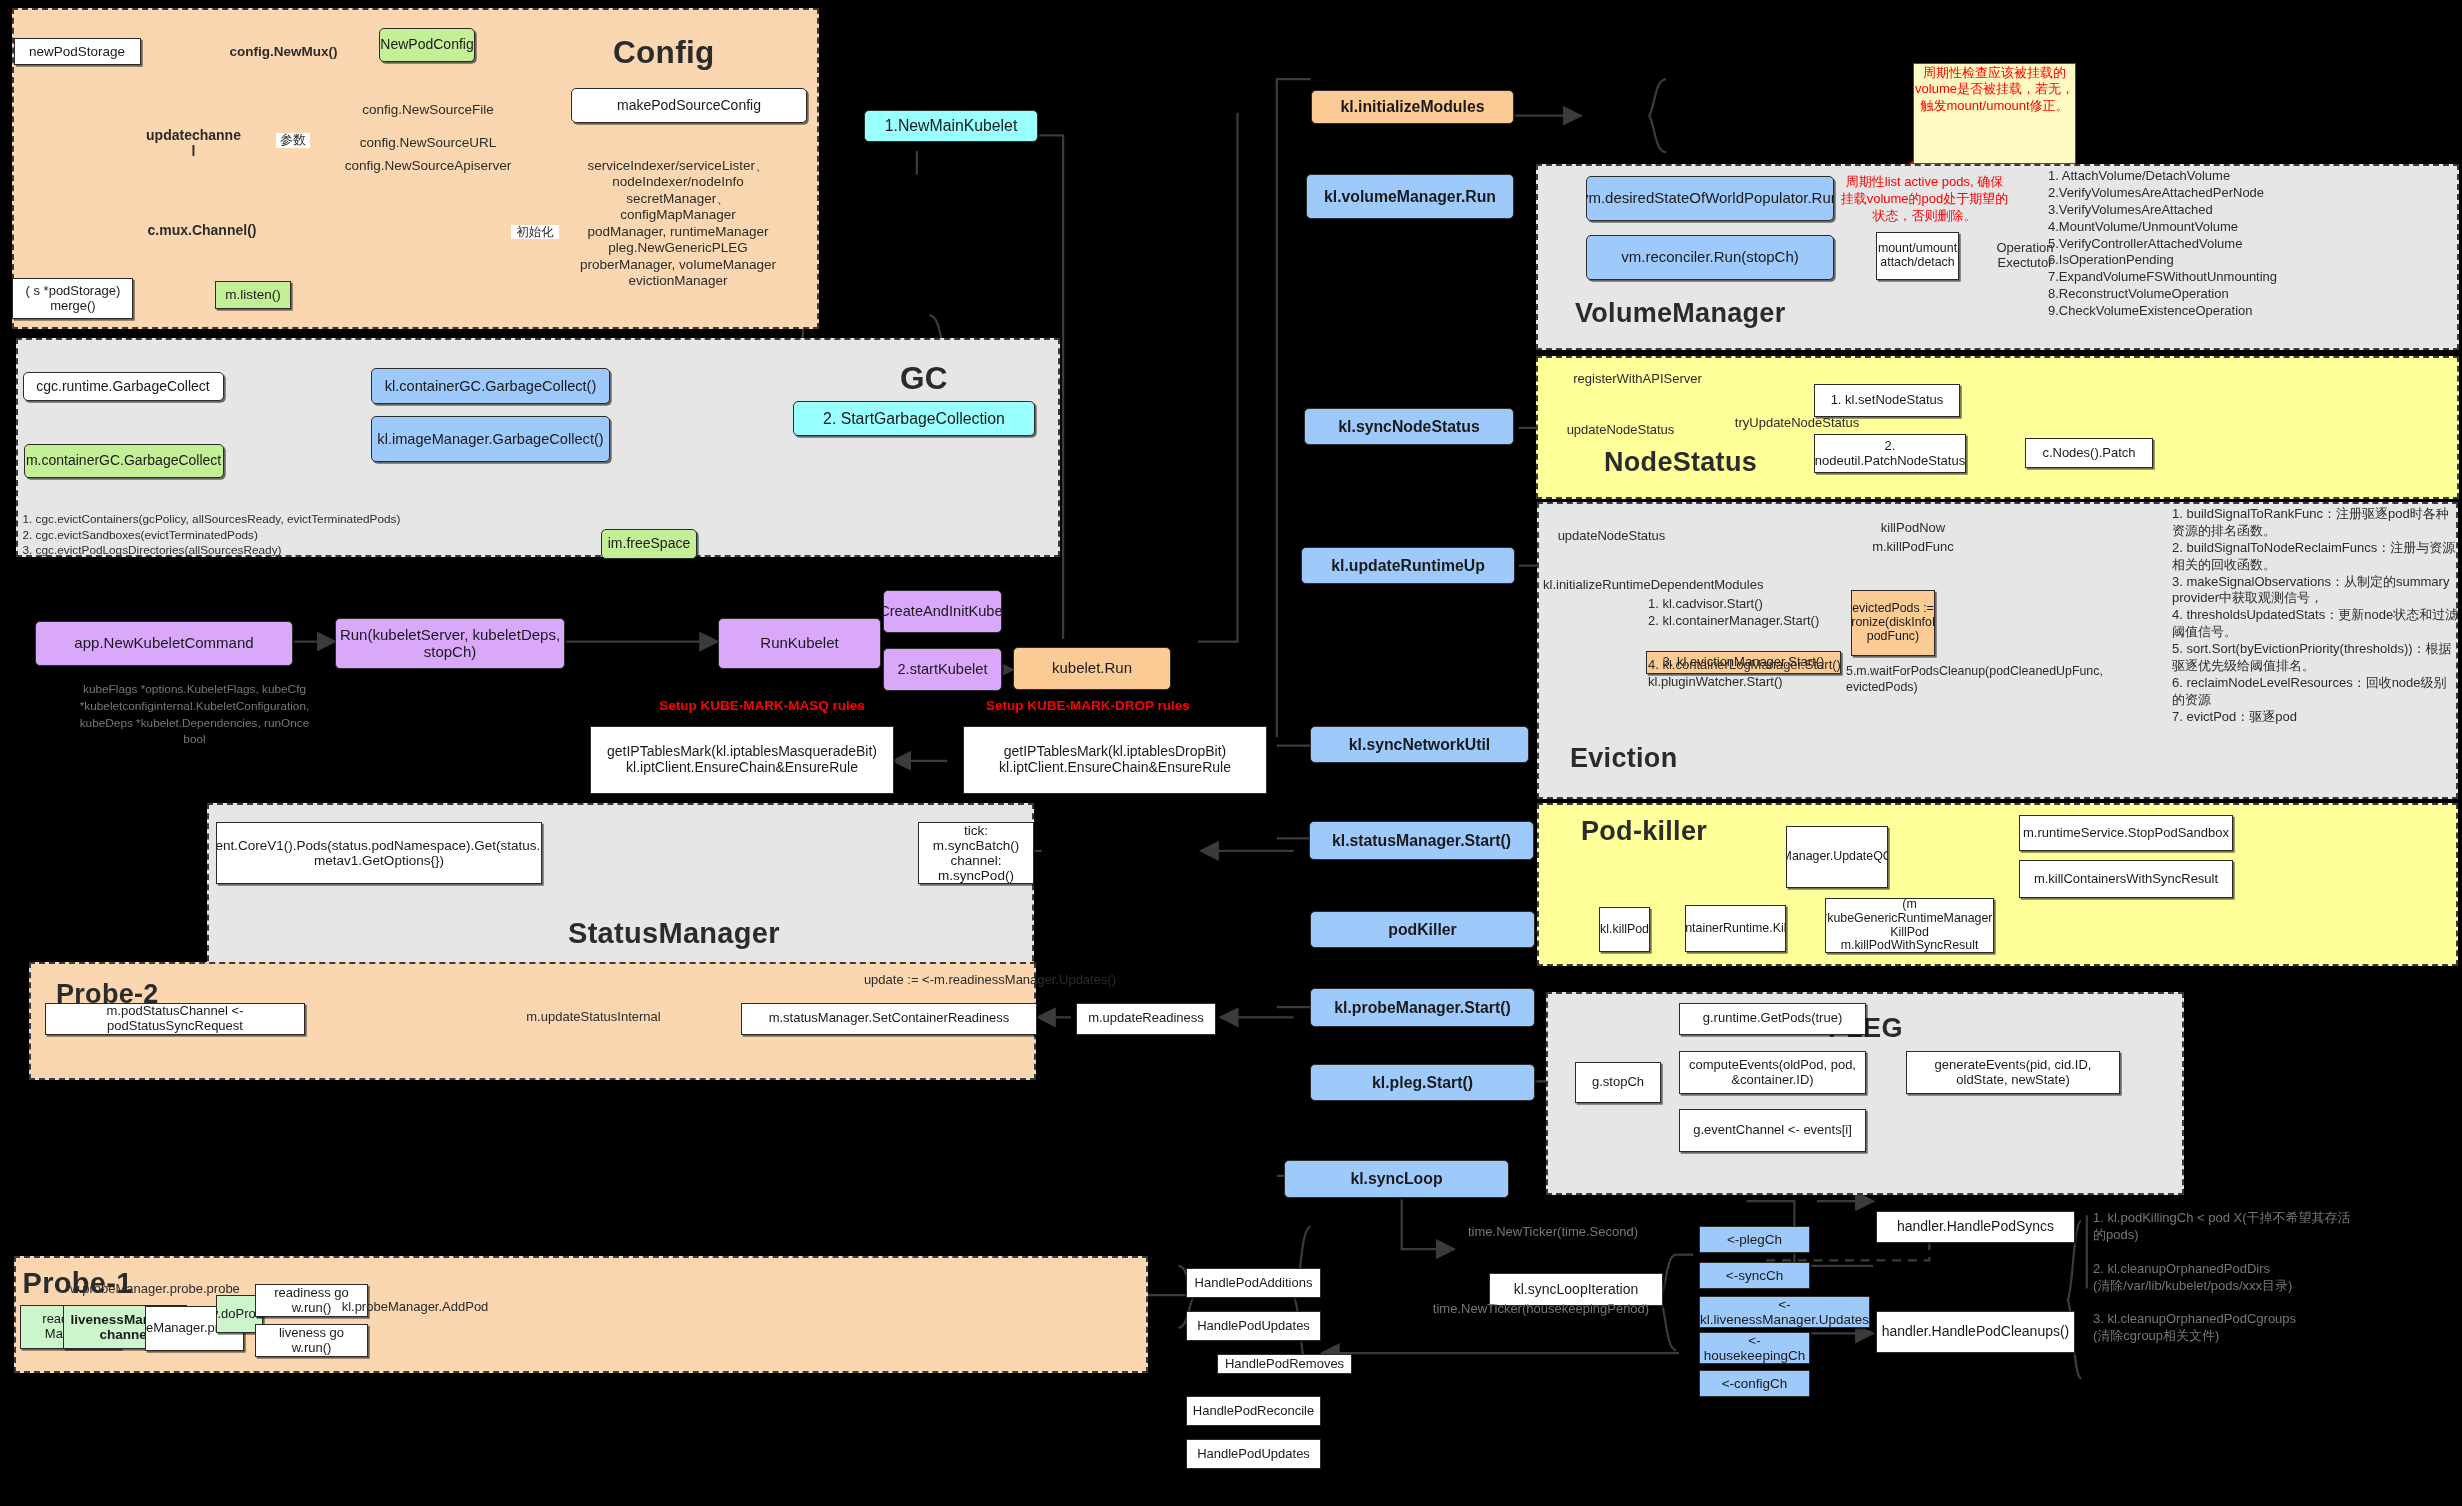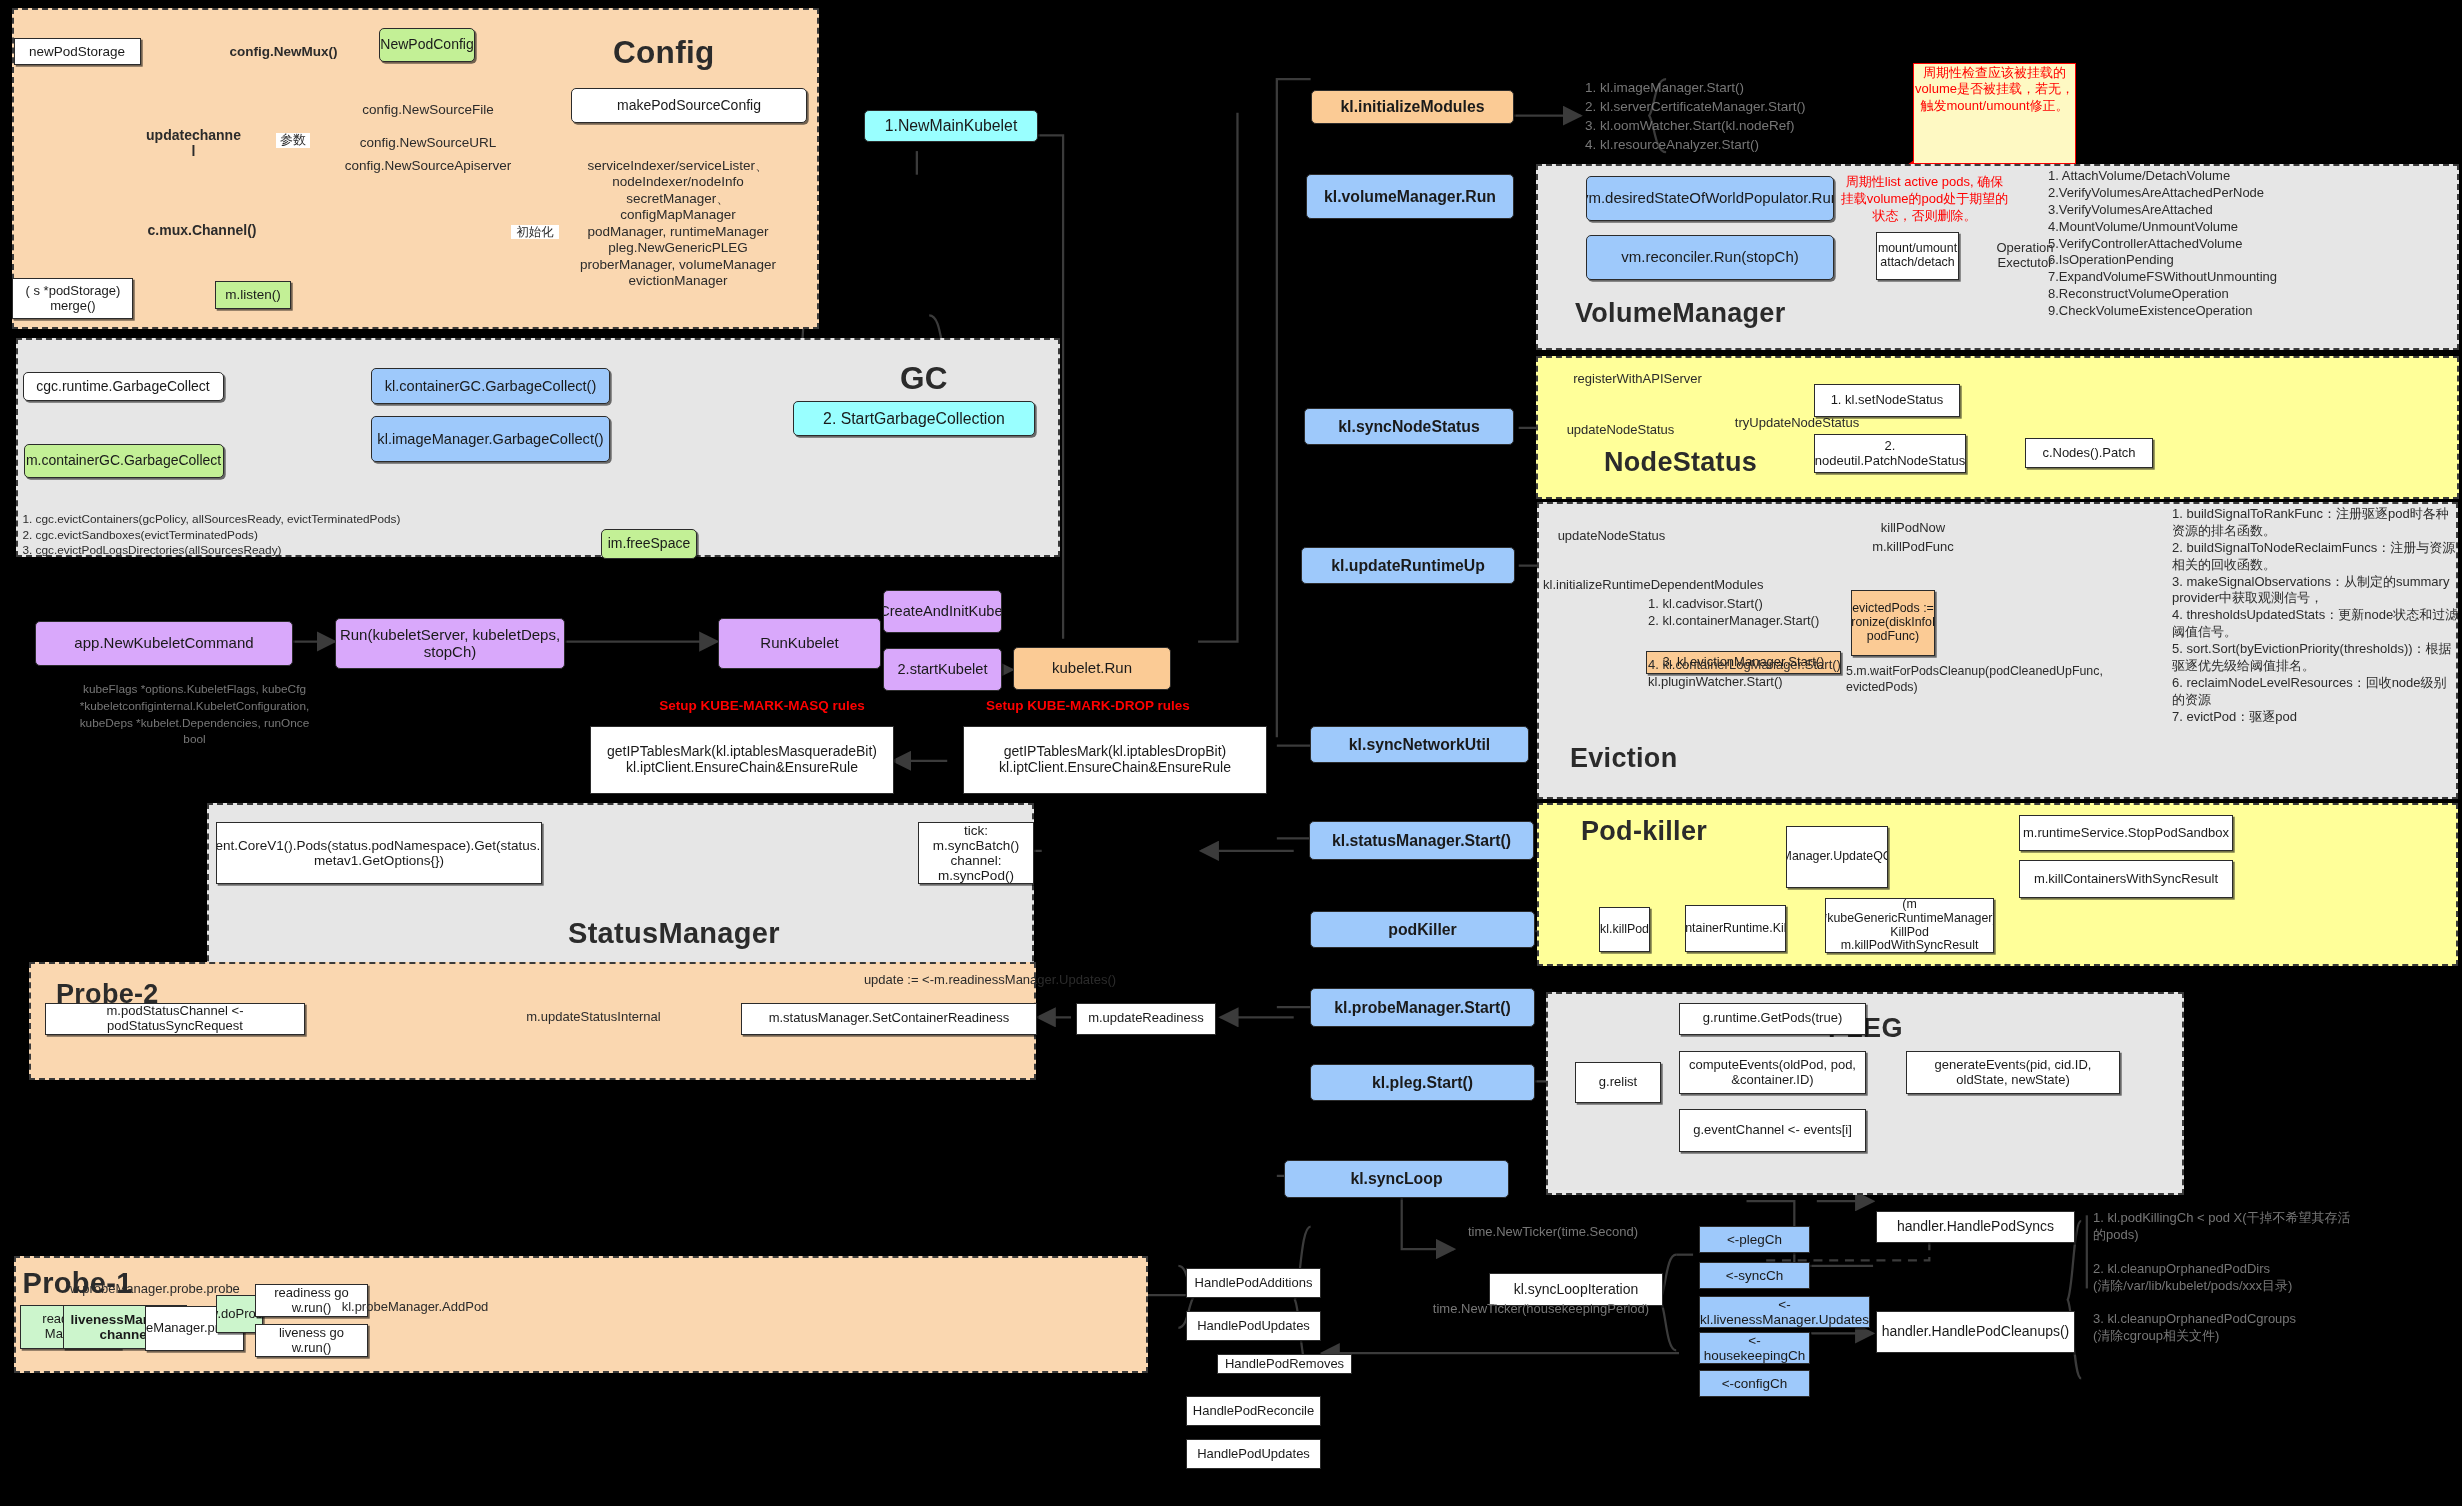--- a/index.html
+++ b/index.html
@@ -246,24 +246,20 @@
   <div class="bx rnd b-blue" style="left:1306px;top:174px;width:208px;height:45px;font-size:15.8px;font-weight:bold;">kl.volumeManager.Run</div>
   <div class="bx rnd b-blue" style="left:1304px;top:408px;width:210px;height:37px;font-size:15.8px;font-weight:bold;">kl.syncNodeStatus</div>
   <div class="bx rnd b-blue" style="left:1301px;top:547px;width:214px;height:37px;font-size:15.8px;font-weight:bold;">kl.updateRuntimeUp</div>
   <div class="bx rnd b-blue" style="left:1310px;top:726px;width:219px;height:37px;font-size:15.8px;font-weight:bold;">kl.syncNetworkUtil</div>
   <div class="bx rnd b-blue" style="left:1309px;top:821px;width:225px;height:39px;font-size:15.8px;font-weight:bold;">kl.statusManager.Start()</div>
   <div class="bx rnd b-blue" style="left:1310px;top:911px;width:225px;height:37px;font-size:15.8px;font-weight:bold;">podKiller</div>
   <div class="bx rnd b-blue" style="left:1310px;top:988px;width:225px;height:39px;font-size:15.8px;font-weight:bold;">kl.probeManager.Start()</div>
   <div class="bx rnd b-blue" style="left:1310px;top:1064px;width:225px;height:37px;font-size:15.8px;font-weight:bold;">kl.pleg.Start()</div>
   <div class="bx rnd b-blue" style="left:1284px;top:1160px;width:225px;height:38px;font-size:15.8px;font-weight:bold;">kl.syncLoop</div>
 
-  <div class="txt txt-l txt-grey" style="left:1585px;top:79px;width:315px;font-size:13.5px;white-space:pre-line;line-height:1.4;">1. kl.imageManager.Start()
-2. kl.serverCertificateManager.Start()
-3. kl.oomWatcher.Start(kl.nodeRef)
-4. kl.resourceAnalyzer.Start()</div>
 
   <div class="note-red" style="left:1913px;top:63px;width:163px;height:101px;font-size:13px;">周期性检查应该被挂载的volume是否被挂载，若无，触发mount/umount修正。</div>
   <div class="grp grp-grey" style="left:1536px;top:164px;width:923px;height:186px;"></div>
   <div class="grp-title" style="left:1575px;top:298px;font-size:27px;">VolumeManager</div>
   <div class="bx rnd b-blue" style="left:1586px;top:176px;width:248px;height:45px;font-size:15px;">vm.desiredStateOfWorldPopulator.Run</div>
   <div class="bx rnd b-blue" style="left:1586px;top:235px;width:248px;height:45px;font-size:15px;">vm.reconciler.Run(stopCh)</div>
   <div class="bx" style="left:1876px;top:232px;width:83px;height:48px;font-size:12.4px;white-space:pre-line;">mount/umount
 attach/detach</div>
   <div class="txt txt-c" style="left:1991px;top:241px;width:68px;font-size:13px;">Operation Exectutor</div>
   <div class="txt txt-c cn-red" style="left:1840px;top:174px;width:169px;font-size:13px;">周期性list active pods, 确保挂载volume的pod处于期望的状态，否则删除。</div>
@@ -314,21 +310,21 @@
   <div class="bx" style="left:1685px;top:905px;width:101px;height:47px;font-size:12.4px;">kl.containerRuntime.KillPod</div>
   <div class="bx" style="left:1786px;top:826px;width:102px;height:62px;font-size:12.4px;">kl.containerManager.UpdateQOSCgroups()</div>
   <div class="bx" style="left:1825px;top:898px;width:169px;height:55px;font-size:12.4px;white-space:pre-line;">(m *kubeGenericRuntimeManager)
 KillPod
 m.killPodWithSyncResult</div>
   <div class="bx" style="left:2019px;top:815px;width:214px;height:36px;font-size:13px;">m.runtimeService.StopPodSandbox</div>
   <div class="bx" style="left:2019px;top:860px;width:214px;height:38px;font-size:13px;">m.killContainersWithSyncResult</div>
 
   <div class="grp grp-grey" style="left:1546px;top:992px;width:638px;height:203px;"></div>
   <div class="grp-title" style="left:1828px;top:1013px;font-size:27px;">PLEG</div>
-  <div class="bx" style="left:1575px;top:1062px;width:86px;height:41px;font-size:13px;">g.relist</div>
+  <div class="bx" style="left:1575px;top:1062px;width:86px;height:41px;font-size:13px;">g.stopCh</div>
   <div class="bx" style="left:1679px;top:1003px;width:187px;height:31.5px;font-size:13px;">g.runtime.GetPods(true)</div>
   <div class="bx" style="left:1679px;top:1051px;width:187px;height:43px;font-size:13px;">computeEvents(oldPod, pod, &amp;container.ID)</div>
   <div class="bx" style="left:1906px;top:1051px;width:214px;height:43px;font-size:13px;">generateEvents(pid, cid.ID, oldState, newState)</div>
   <div class="bx" style="left:1679px;top:1109px;width:187px;height:43px;font-size:13px;">g.eventChannel &lt;- events[i]</div>
 
   <div class="bx" style="left:1489px;top:1253px;width:174px;height:33px;font-size:14px;margin-top:20px;">kl.syncLoopIteration</div>
   <div class="txt txt-c txt-grey" style="left:1446px;top:1225px;width:214px;font-size:13px;">time.NewTicker(time.Second)</div>
   <div class="txt txt-c txt-grey" style="left:1423px;top:1301px;width:236px;font-size:13px;line-height:1.25;">time.NewTicker(housekeepingPeriod)</div>
 
   <div class="bx b-blue" style="left:1699px;top:1226px;width:111px;height:27px;font-size:13.5px;">&lt;-plegCh</div>

